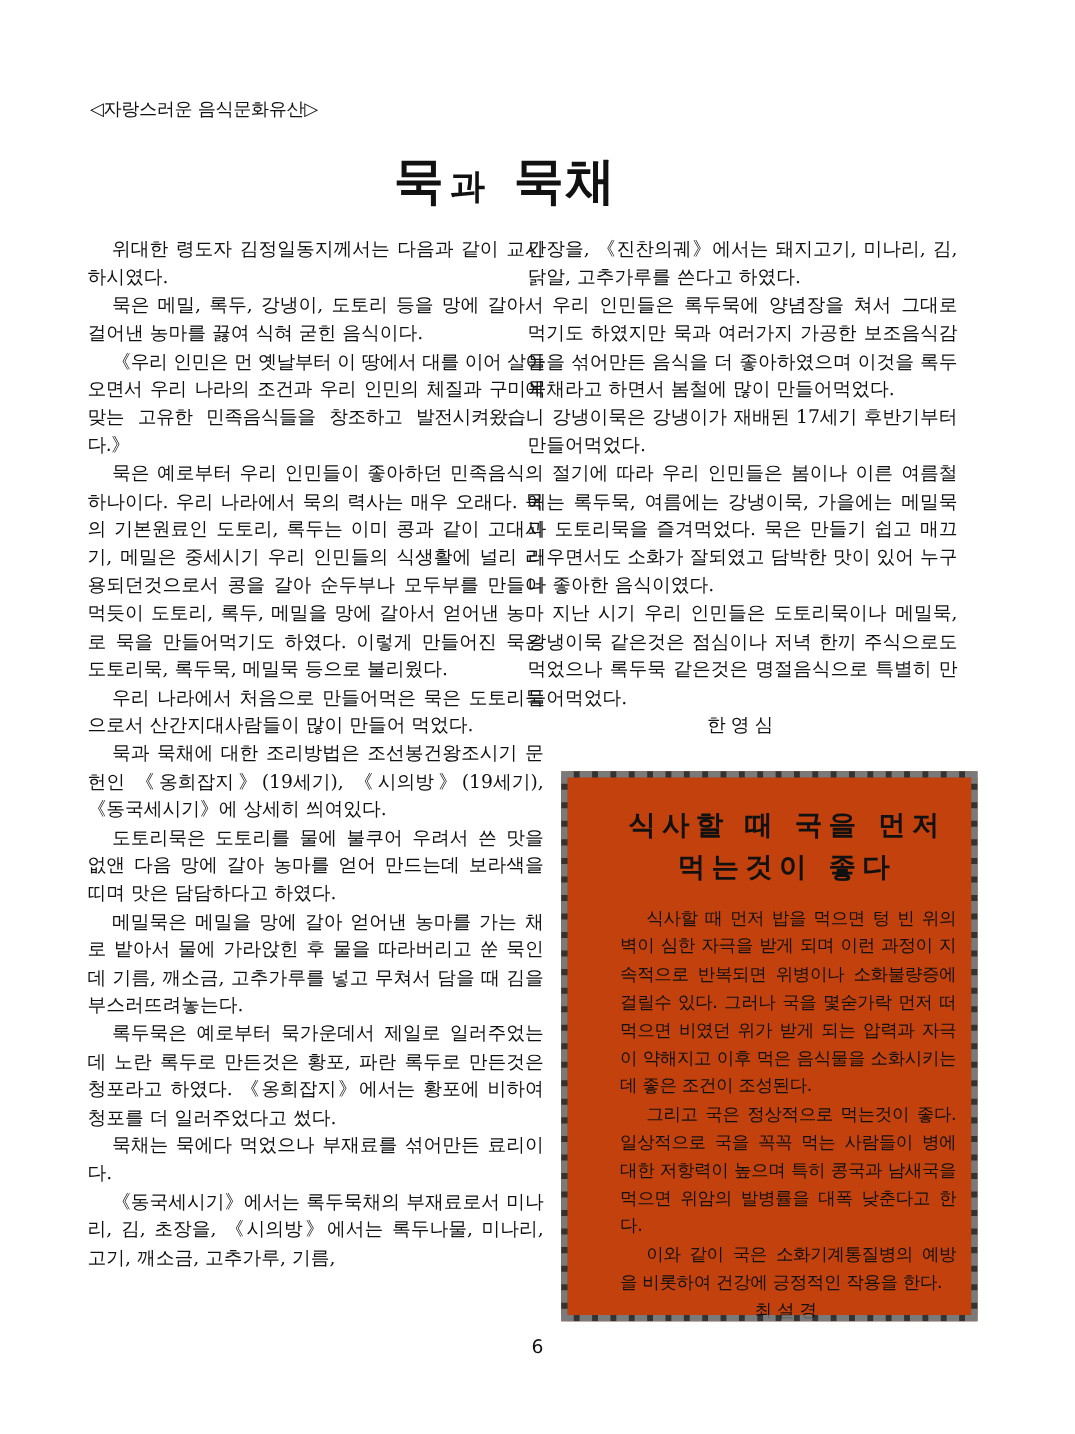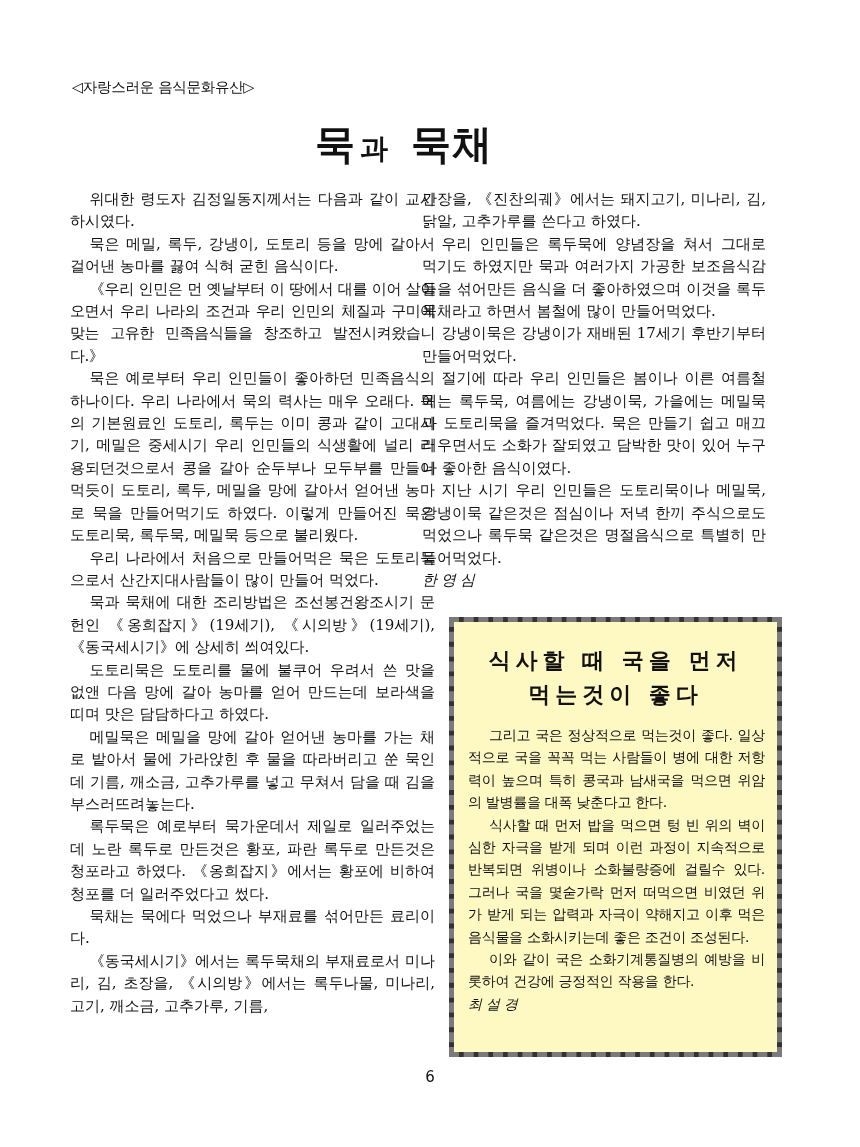--- a/index.html
+++ b/index.html
@@ -7,23 +7,23 @@
   .series { position: absolute; left: 72px; top: 78px; font-family: "DejaVu Sans", sans-serif; font-size: 14.5px; letter-spacing: -0.3px; }
   .title { position: absolute; left: 0; width: 808px; top: 117px; text-align: center; font-family: "DejaVu Sans", sans-serif; font-weight: bold; font-size: 40px; letter-spacing: 1px; }
   .title .small { font-size: 28px; margin: 0 22px 0 4px; }
   .col { position: absolute; top: 188px; font-size: 15px; line-height: 22.4px; text-align: justify; }
   .col.left { left: 70px; width: 365px; }
   .col.right { left: 422px; width: 344px; }
   .p { text-indent: 1.3em; margin: 0; }
   .p.noindent { text-indent: 0; }
   .sans { font-family: "DejaVu Sans", sans-serif; letter-spacing: -0.4px; }
   .bold { font-weight: normal; font-family: "DejaVu Sans", sans-serif; }
-  .author { text-align: left; letter-spacing: 4px; margin: 0; font-style: italic; }
+  .author { text-align: center; letter-spacing: 4px; margin: 0; }
   .box { position: absolute; left: 449px; top: 617px; width: 333px; height: 440px; border: 5px solid #333; box-sizing: border-box;
-         background: #fef9c3; }
+         background: #c2410c; padding-left: 28px; }
   .box::before { content: ""; position: absolute; inset: -5px; border: 5px dashed rgba(255,255,255,0.35); pointer-events: none; }
   .box-title { text-align: center; font-family: "DejaVu Sans", sans-serif; font-weight: bold; font-size: 22px; line-height: 34px; margin-top: 22px; letter-spacing: 5px; }
   .box-body { margin: 12px 12px 0 14px; font-family: "DejaVu Sans", sans-serif; font-size: 14px; line-height: 22.4px; letter-spacing: -0.3px; text-align: justify; }
   .box-body .p { text-indent: 1.5em; }
   .page-num { position: absolute; left: 0; width: 860px; top: 1068px; text-align: center; font-family: "DejaVu Sans", sans-serif; font-size: 15px; }
 </style>
 </head>
 <body>
 
 <div class="series">◁자랑스러운 음식문화유산▷</div>
@@ -54,20 +54,20 @@
   <p class="p">지난 시기 우리 인민들은 도토리묵이나 메밀묵, 강냉이묵 같은것은 점심이나 저녁 한끼 주식으로도 먹었으나 록두묵 같은것은 명절음식으로 특별히 만들어먹었다.</p>
   <p class="author">한영심</p>
 </div>
 
 <div class="box">
   <div class="box-title">
     <div>식사할 때 국을 먼저</div>
     <div>먹는것이 좋다</div>
   </div>
   <div class="box-body">
+    <p class="p">식사할 때 먼저 밥을 먹으면 텅 빈 위의 벽이 심한 자극을 받게 되며 이런 과정이 지속적으로 반복되면 위병이나 소화불량증에 걸릴수 있다. 그러나 국을 몇숟가락 먼저 떠먹으면 비였던 위가 받게 되는 압력과 자극이 약해지고 이후 먹은 음식물을 소화시키는데 좋은 조건이 조성된다.</p>
     <p class="p">그리고 국은 정상적으로 먹는것이 좋다. 일상적으로 국을 꼭꼭 먹는 사람들이 병에 대한 저항력이 높으며 특히 콩국과 남새국을 먹으면 위암의 발병률을 대폭 낮춘다고 한다.</p>
-    <p class="p">식사할 때 먼저 밥을 먹으면 텅 빈 위의 벽이 심한 자극을 받게 되며 이런 과정이 지속적으로 반복되면 위병이나 소화불량증에 걸릴수 있다. 그러나 국을 몇숟가락 먼저 떠먹으면 비였던 위가 받게 되는 압력과 자극이 약해지고 이후 먹은 음식물을 소화시키는데 좋은 조건이 조성된다.</p>
     <p class="p">이와 같이 국은 소화기계통질병의 예방을 비롯하여 건강에 긍정적인 작용을 한다.</p>
     <p class="author">최설경</p>
   </div>
 </div>
 
 <div class="page-num">6</div>
 
 </body></html>

